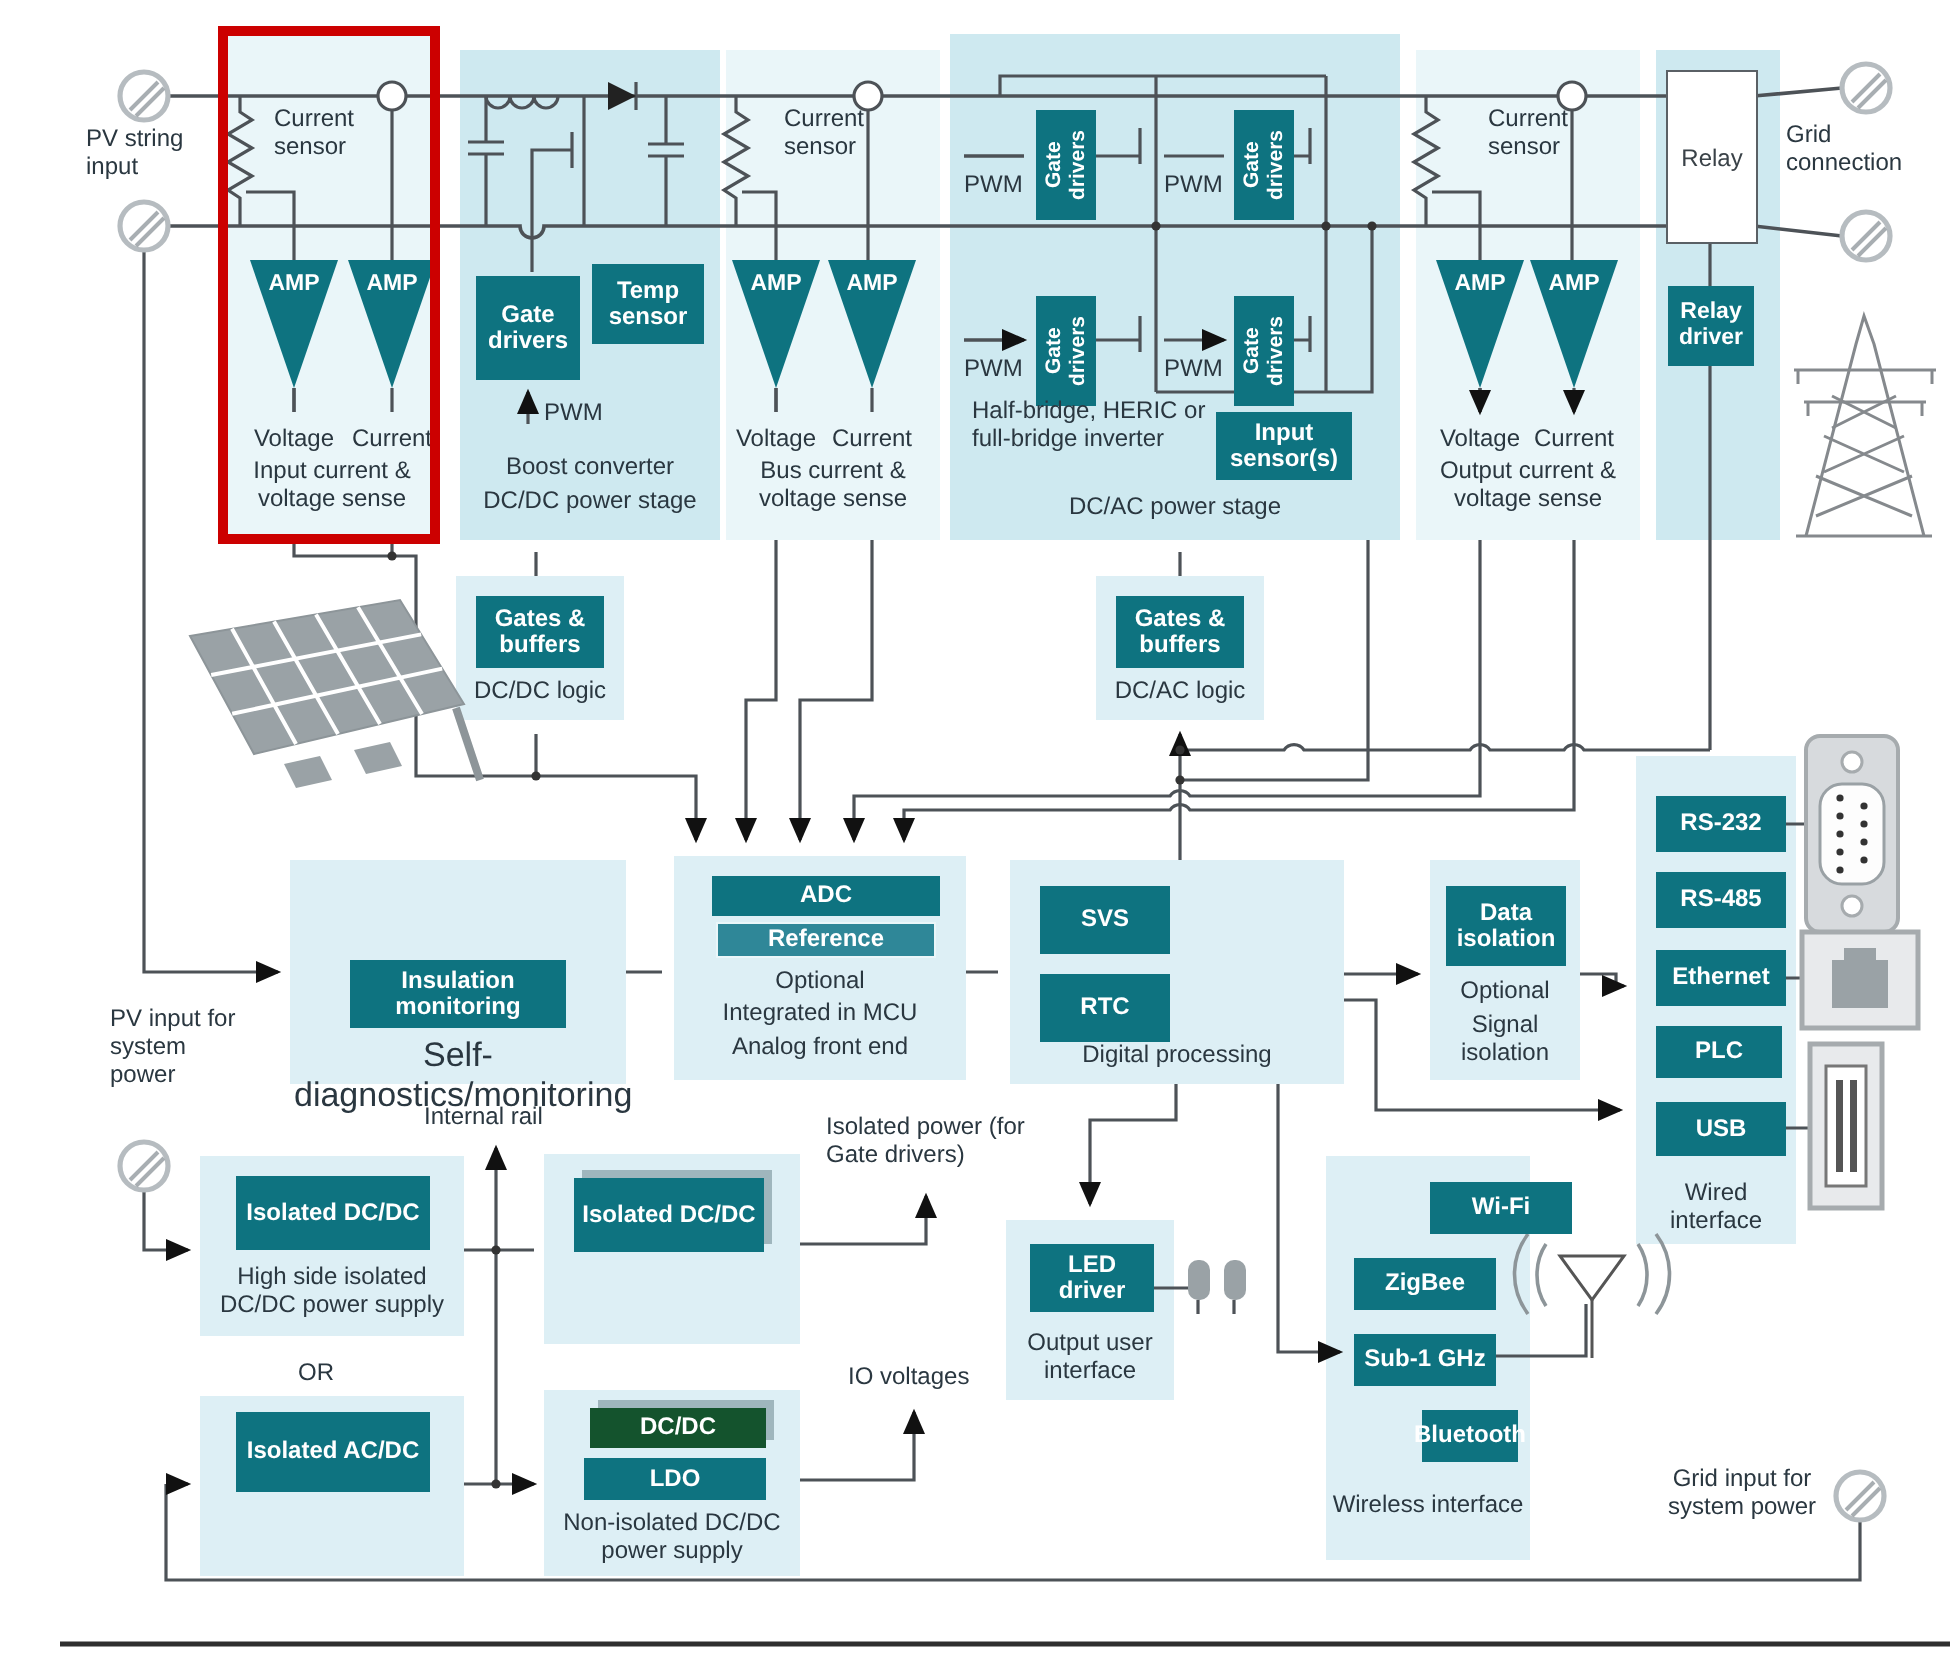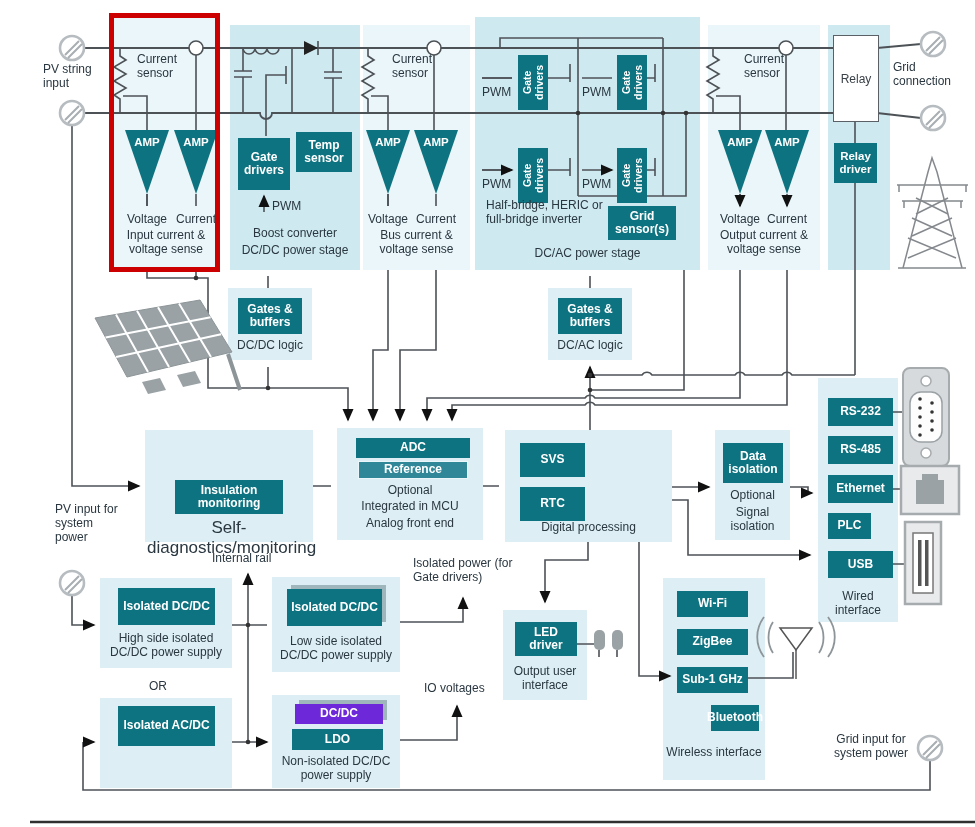--- a/index.html
+++ b/index.html
@@ -5,21 +5,21 @@
   html,body{margin:0;padding:0;background:#fff;}
   #stage{position:relative;width:975px;height:827px;background:#fff;
          font-family:"Liberation Sans",sans-serif;overflow:hidden;}
   .panel{position:absolute;}
   .p1{background:#cee9f0;}
   .p2{background:#ddeff5;}
   .p3{background:#eaf6f9;}
   .chip{position:absolute;background:#0e7380;color:#fff;display:flex;align-items:center;
         justify-content:center;text-align:center;font-weight:bold;font-size:12px;
         line-height:1.12;padding:1px 2px;box-sizing:border-box;}
-  .chip.lt{background:#6d28d9;}
+  .chip.lt{background:#14532d;}
   .chip.ref{background:#2f8798;border:1px solid #eaf6f9;}
   .chip.stack{box-shadow:4px -4px 0 0 #9fb6bd;}
   .vchip{writing-mode:vertical-rl;transform:rotate(180deg);font-size:10.5px;line-height:1.15;}
   .whitebox{position:absolute;background:#fff;border:1.5px solid #5a6065;color:#3a4248;
         display:flex;align-items:center;justify-content:center;font-size:12px;}
   .amp{position:absolute;width:44px;height:64px;background:#0e7380;color:#fff;
        clip-path:polygon(0 0,100% 0,50% 100%);text-align:center;font-size:11.5px;
        font-weight:bold;padding-top:6px;box-sizing:border-box;}
   .cap{position:absolute;color:#2a3740;font-size:12px;line-height:1.18;text-align:center;}
   .cap.left{text-align:left;}
@@ -238,21 +238,21 @@
   <div class="chip vchip layer3" style="left:617px;top:55px;width:30px;height:55px">
       <span>Gate drivers</span>
     </div>
   <div class="chip vchip layer3" style="left:518px;top:148px;width:30px;height:55px">
       <span>Gate drivers</span>
     </div>
   <div class="chip vchip layer3" style="left:617px;top:148px;width:30px;height:55px">
       <span>Gate drivers</span>
     </div>
   <div class="chip layer3" style="left:608px;top:206px;width:68px;height:34px">
-      <span>Grid sensor(s)</span>
+      <span>Input sensor(s)</span>
     </div>
 
   <div class="whitebox layer3" style="left:833px;top:35px;width:44px;height:85px">
       <span>Relay</span>
     </div>
   <div class="chip layer3" style="left:834px;top:143px;width:43px;height:40px;font-size:11.5px">
       <span>Relay driver</span>
     </div>
 
   <div class="chip layer3" style="left:238px;top:298px;width:64px;height:36px">
@@ -286,21 +286,21 @@
 
   <div class="chip layer3" style="left:828px;top:398px;width:65px;height:28px">
       <span>RS-232</span>
     </div>
   <div class="chip layer3" style="left:828px;top:436px;width:65px;height:28px">
       <span>RS-485</span>
     </div>
   <div class="chip layer3" style="left:828px;top:475px;width:65px;height:28px">
       <span>Ethernet</span>
     </div>
-  <div class="chip layer3" style="left:828px;top:513px;width:43px;height:26px">
+  <div class="chip layer3" style="left:828px;top:513px;width:63px;height:26px">
       <span>PLC</span>
     </div>
   <div class="chip layer3" style="left:828px;top:551px;width:65px;height:27px">
       <span>USB</span>
     </div>
 
   <div class="chip layer3" style="left:118px;top:588px;width:97px;height:37px">
       <span>Isolated DC/DC</span>
     </div>
   <div class="chip stack layer3" style="left:287px;top:589px;width:95px;height:37px">
@@ -313,21 +313,21 @@
       <span>DC/DC</span>
     </div>
   <div class="chip layer3" style="left:292px;top:729px;width:91px;height:21px">
       <span>LDO</span>
     </div>
 
   <div class="chip layer3" style="left:515px;top:622px;width:62px;height:34px">
       <span>LED driver</span>
     </div>
 
-  <div class="chip layer3" style="left:677px;top:591px;width:71px;height:26px">
+  <div class="chip layer3" style="left:715px;top:591px;width:71px;height:26px">
       <span>Wi-Fi</span>
     </div>
   <div class="chip layer3" style="left:677px;top:629px;width:71px;height:26px">
       <span>ZigBee</span>
     </div>
   <div class="chip layer3" style="left:677px;top:667px;width:71px;height:26px">
       <span>Sub-1 GHz</span>
     </div>
   <div class="chip layer3" style="left:711px;top:705px;width:48px;height:26px">
       <span>Bluetooth</span>
@@ -383,19 +383,18 @@
 
   <div class="cap layer3" style="left:818px;top:589px;width:80px">Wired interface</div>
   <div class="cap layer3" style="left:663px;top:745px;width:102px">Wireless interface</div>
 
   <div class="cap left layer3" style="left:55px;top:502px;width:72px">PV input for system power</div>
   <div class="cap left layer3" style="left:212px;top:551px;width:72px">Internal rail</div>
   <div class="cap left layer3" style="left:413px;top:556px;width:112px">Isolated power (for Gate drivers)</div>
   <div class="cap layer3" style="left:143px;top:679px;width:30px">OR</div>
   <div class="cap left layer3" style="left:424px;top:681px;width:70px">IO voltages</div>
   <div class="cap layer3" style="left:102px;top:631px;width:128px">High side isolated DC/DC power supply</div>
-  <div class="cap layer3" style="left:274px;top:634px;width:124px">Low side isolated DC/DC power supply</div>
   <div class="cap layer3" style="left:274px;top:754px;width:124px">Non-isolated DC/DC power supply</div>
   <div class="cap layer3" style="left:503px;top:664px;width:84px">Output user interface</div>
   <div class="cap layer3" style="left:824px;top:732px;width:94px">Grid input for system power</div>
 
   <div id="redbox" class="layer4"></div>
 </div>
 
 </body></html>

